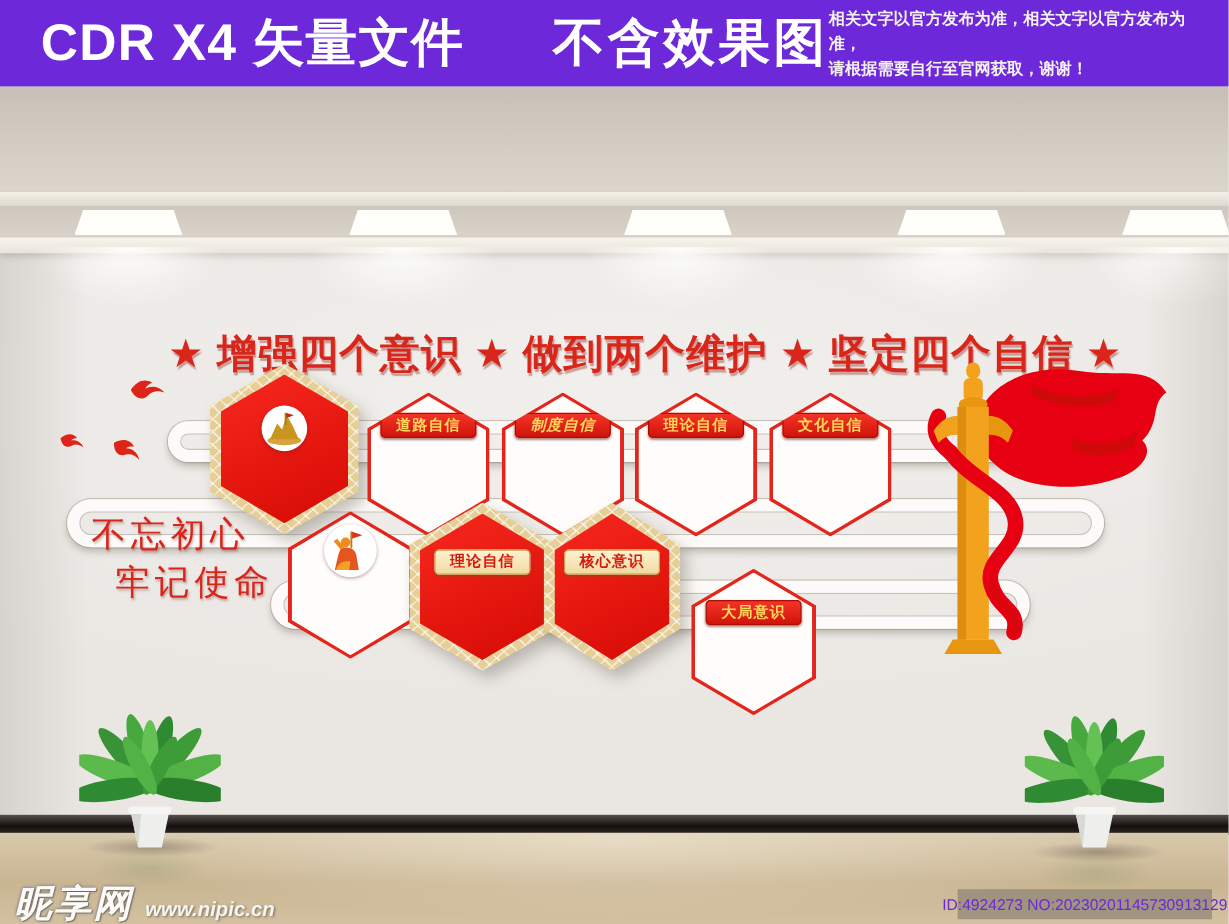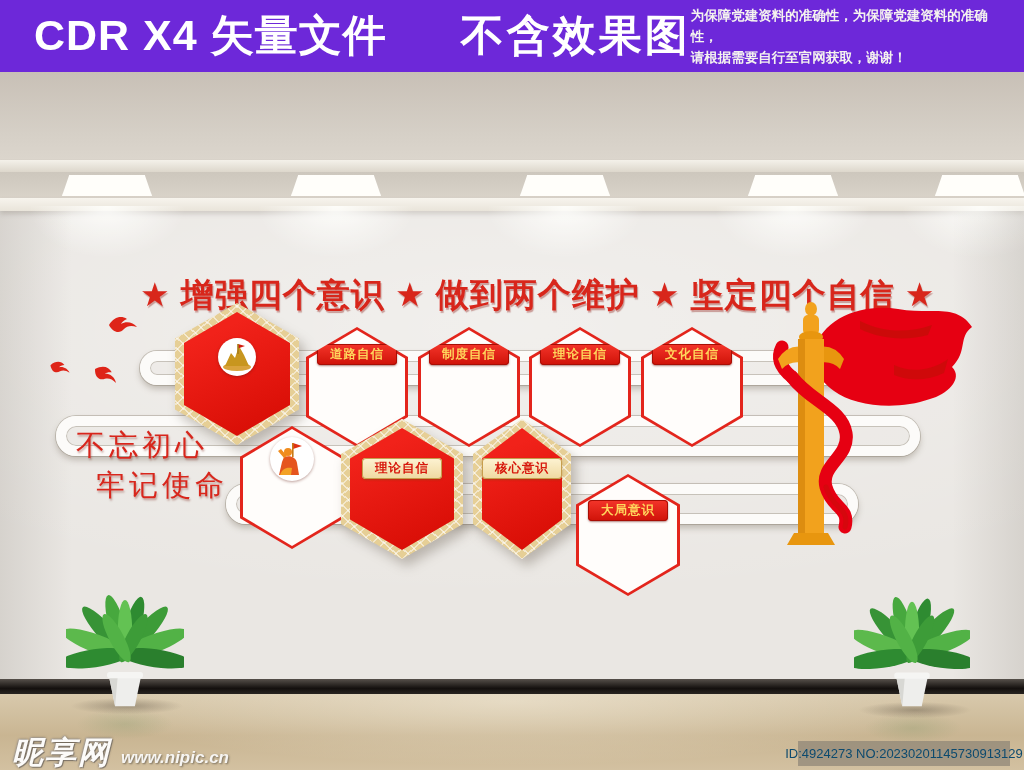--- a/index.html
+++ b/index.html
@@ -73,33 +73,33 @@
   .plant{position:absolute;z-index:6;}
   .shadow-ellipse{position:absolute;z-index:5;border-radius:50%;}
 
   
   .wm{position:absolute;left:12px;top:732px;display:flex;align-items:baseline;z-index:9;}
   .wm-name{font-size:31px;font-weight:800;font-style:italic;color:#ffffff;letter-spacing:2px;opacity:.95;
            text-shadow:0 0 3px rgba(95,85,72,.9),1px 1px 0 #8d8478,-1px -1px 0 #c2b8ab;}
   .wm-url{font-size:17px;font-weight:bold;font-style:italic;color:rgba(255,255,255,.9);margin-left:10px;
            text-shadow:1px 1px 2px rgba(95,85,72,.75);}
   .idbar{position:absolute;left:798px;top:741px;width:212px;height:25px;z-index:9;
-           background:rgba(128,122,112,.6);color:#0c4a6e;font-size:13px;
+           background:rgba(128,122,112,.6);color:#6d28d9;font-size:13px;
            display:flex;align-items:center;justify-content:center;white-space:nowrap;}
 </style>
 </head>
 <body>
 
 <div class="page">
 
   <div class="top-bar">
     <div class="tb-left">CDR X4 矢量文件</div>
     <div class="tb-center">不含效果图</div>
     <div class="tb-notice">
-      <div>为保障党建资料的准确性，为保障党建资料的准确性，</div>
+      <div>相关文字以官方发布为准，相关文字以官方发布为准，</div>
       <div>请根据需要自行至官网获取，谢谢！</div>
     </div>
   </div>
 
   <div class="scene">
     <div class="ceiling"></div>
     <div class="molding-top"></div>
     <div class="light-strip">
       <div class="clight" style="left:62px;width:90px;"></div>
       <div class="clight" style="left:291px;width:90px;"></div>
@@ -175,21 +175,21 @@
       </svg>
     </div>
   </div>
 
   <div class="hex hexw" style="left:306px;top:327px;width:102px;height:120px;">
     <div class="hexinner"></div>
     <div class="pill pill-red" style="top:17px;">道路自信</div>
   </div>
   <div class="hex hexw" style="left:418px;top:327px;width:102px;height:120px;">
     <div class="hexinner"></div>
-    <div class="pill pill-red" style="top:17px;">制度自信</div>
+    <div class="pill pill-red" style="top:17px;font-style:italic;">制度自信</div>
   </div>
   <div class="hex hexw" style="left:529px;top:327px;width:102px;height:120px;">
     <div class="hexinner"></div>
     <div class="pill pill-red" style="top:17px;">理论自信</div>
   </div>
   <div class="hex hexw" style="left:641px;top:327px;width:102px;height:120px;">
     <div class="hexinner"></div>
     <div class="pill pill-red" style="top:17px;">文化自信</div>
   </div>
 
@@ -205,21 +205,21 @@
         <path d="M10,38 C12,32 16,30 22,31 L21,38 Z" fill="#f3a226"></path>
       </svg>
     </div>
   </div>
 
   <div class="hex hexr" style="left:350px;top:428px;width:104px;height:122px;">
     <div class="hexframe"></div>
     <div class="hexbody"></div>
     <div class="pill pill-cream" style="top:30px;">理论自信</div>
   </div>
-  <div class="hex hexr" style="left:482px;top:428px;width:80px;height:122px;padding-left:24px;">
+  <div class="hex hexr" style="left:462px;top:428px;width:96px;height:122px;padding-left:24px;">
     <div class="hexframe"></div>
     <div class="hexbody"></div>
     <div class="pill pill-cream" style="top:30px;">核心意识</div>
   </div>
   <div class="hex hexw" style="left:576px;top:426px;width:104px;height:122px;margin-top:48px;">
     <div class="hexinner"></div>
     <div class="pill pill-red" style="top:26px;">大局意识</div>
   </div>
 
   <div class="shadow-ellipse" style="left:52px;top:695px;width:150px;height:22px;background:radial-gradient(50% 50% at 50% 50%,rgba(75,66,54,.38),rgba(75,66,54,0) 75%);"></div>

